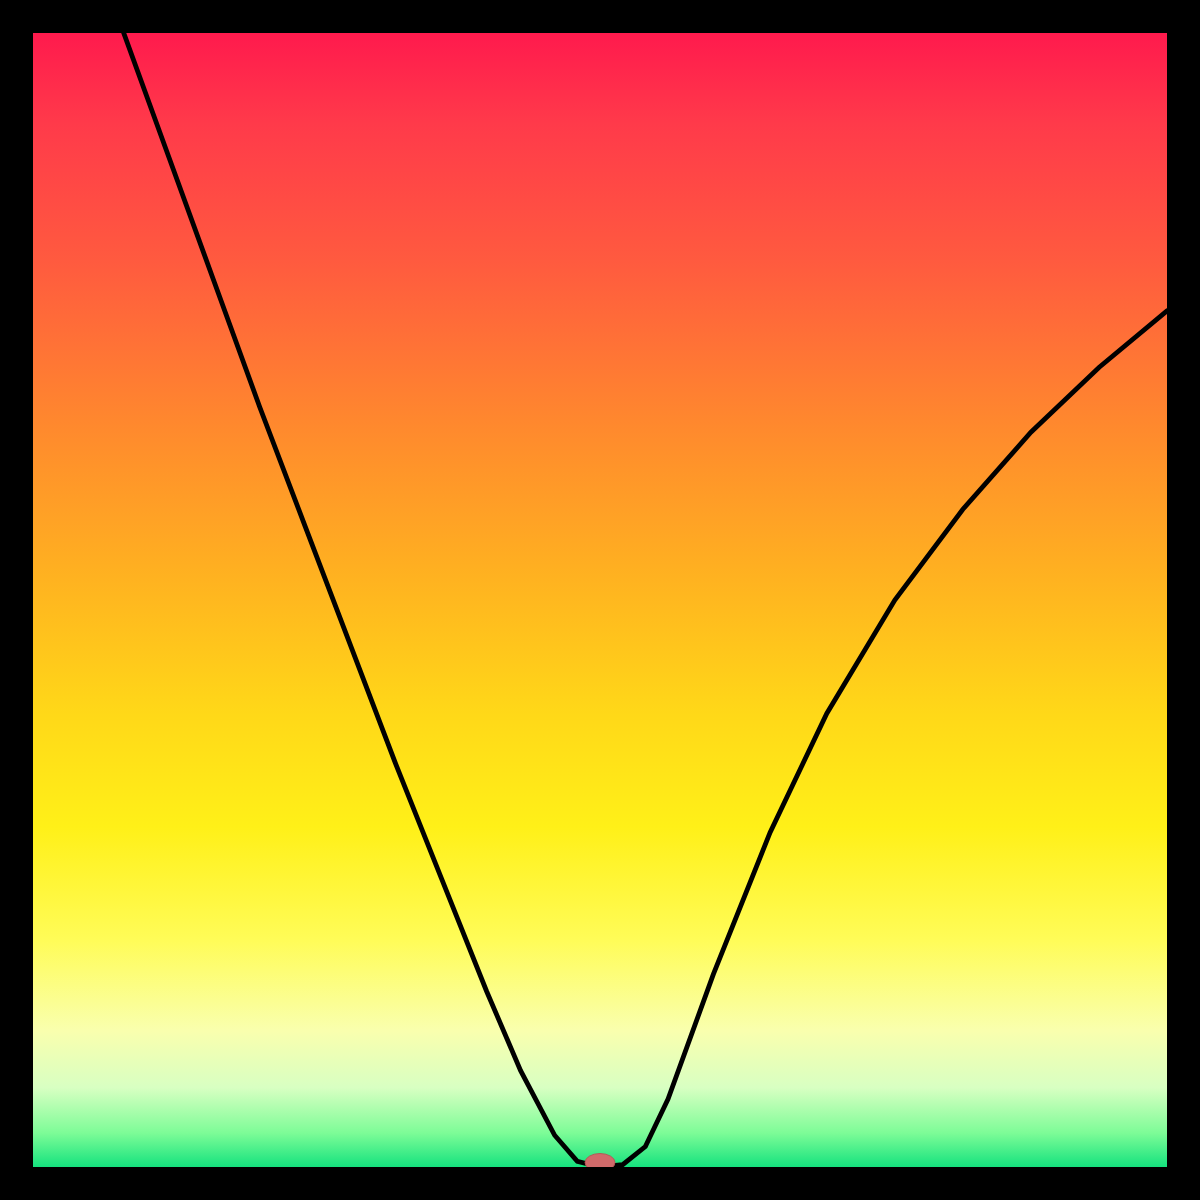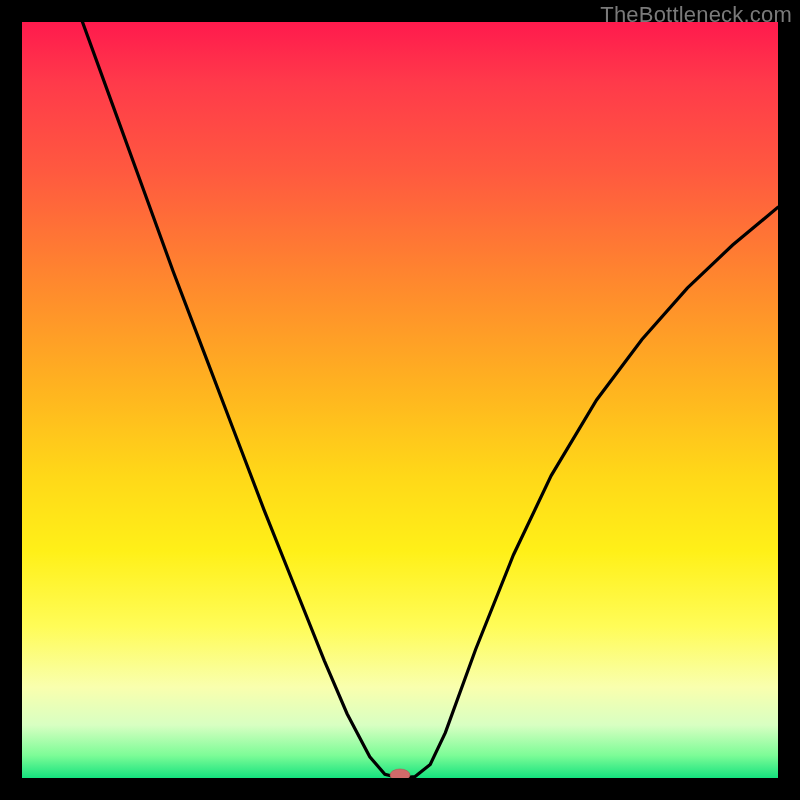--- a/index.html
+++ b/index.html
@@ -76,14 +76,13 @@
 
 <div class="plot-outer">
   <div class="plot-inner">
 
     <svg class="curve-svg" viewBox="0 0 756 756" preserveAspectRatio="none">
       <path class="curve-path" d="M60.48 0.00 L90.72 83.16 L120.96 166.32 L151.20 249.48 L181.44 328.86 L211.68 408.24 L241.92 487.62 L272.16 563.22 L302.40 638.82 L325.08 691.74 L347.76 734.83 L362.88 752.22 L378.00 756.00 L393.12 754.49 L408.24 742.39 L423.36 710.64 L453.60 627.48 L491.40 532.98 L529.20 453.60 L574.56 378.00 L619.92 317.52 L665.28 266.11 L710.64 223.02 L756.00 185.22" id="curvePath"></path>
       <ellipse class="min-marker" id="minMarker" cx="378.00" cy="753.00" rx="10" ry="6"></ellipse>
     </svg>
 
   </div>
-  <div class="watermark">TheBottleneck.com</div>
 </div>
 
 </body></html>

